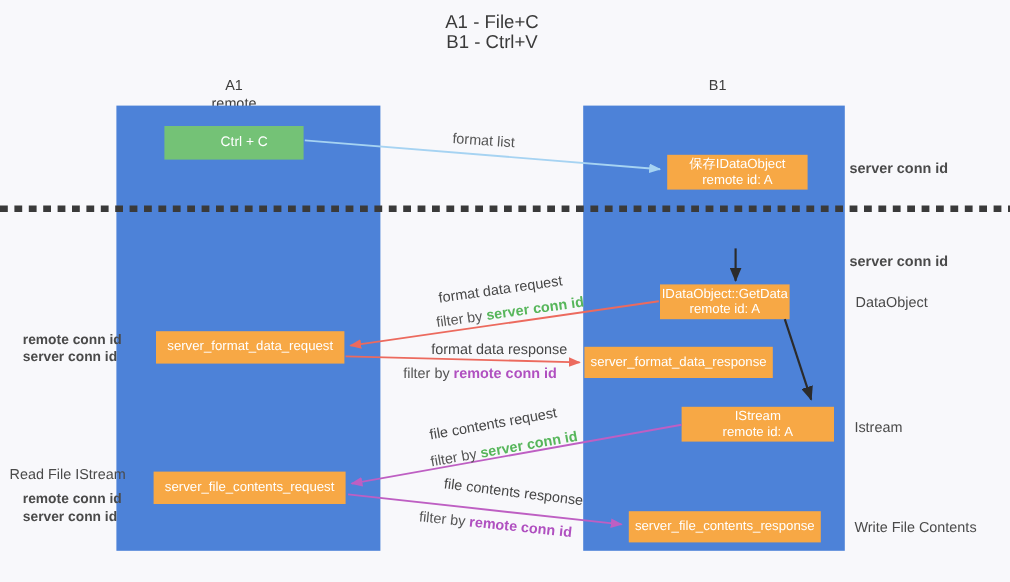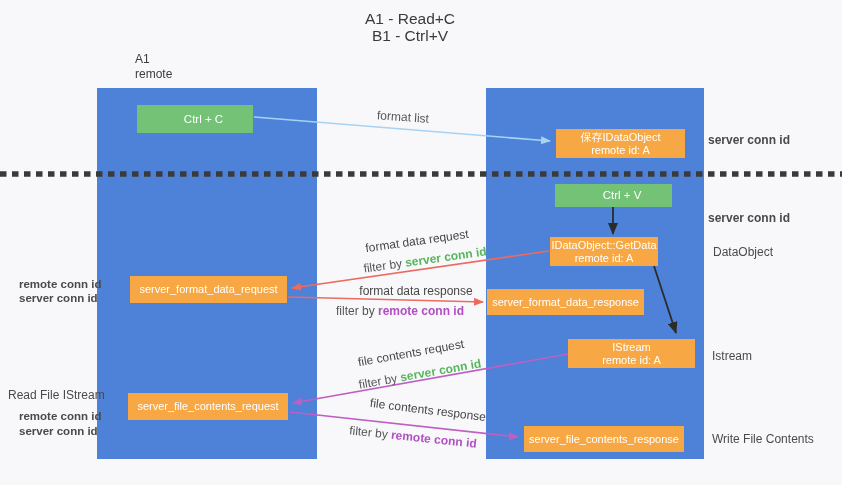--- a/index.html
+++ b/index.html
@@ -10,41 +10,41 @@
     position:relative;
     overflow:hidden;
   }
   #stage { position:absolute; left:0; top:0; width:842px; height:485px; }
 
   .title {
     position:absolute; left:330px; top:11px; width:160px;
     text-align:center; font-size:15.5px; color:#3a3a3a; line-height:16.5px;
   }
   .ll-header {
-    position:absolute; width:120px; text-align:left;
-    font-size:12px; color:#3c3c3c; line-height:14.5px; top:52px;
+    position:absolute; width:120px; text-align:center;
+    font-size:12px; color:#3c3c3c; line-height:14.5px; top:64px;
   }
   .ll-header.a1 { left:135px; }
   .ll-header.b1 { left:538px; }
 
   .lifeline { position:absolute; top:88px; height:371px; background:#4d82d8; }
   .lifeline.a1 { left:97px;  width:220px; }
   .lifeline.b1 { left:486px; width:218px; }
 
   .node {
     position:absolute; display:flex; flex-direction:column;
     align-items:center; justify-content:center;
     color:#ffffff; font-size:11.5px; line-height:13px;
     text-align:center; white-space:nowrap; z-index:3;
   }
   .node.green  { background:#74c276;padding-left:17px; }
   .node.orange { background:#f7a845; }
 
   .n-ctrl-c   { left:137px; top:105px; width:116px; height:28px; }
-  .n-save     { left:556px; top:129px; width:129px; height:29px; font-size:11px; }
+  .n-save     { left:556px; top:129px; width:117px; height:29px; font-size:11px; }
   .n-ctrl-v   { left:555px; top:184px; width:117px; height:23px; }
   .n-getdata  { left:550px; top:237px; width:108px; height:29px; font-size:11px; }
   .n-freq     { left:130px; top:276px; width:157px; height:27px; font-size:11px; }
   .n-fresp    { left:487px; top:289px; width:157px; height:26px; font-size:11px;justify-content:center; }
   .n-istream  { left:568px; top:339px; width:127px; height:29px; font-size:11px; }
   .n-fcreq    { left:128px; top:393px; width:160px; height:27px; font-size:11px; }
   .n-fcresp   { left:524px; top:426px; width:160px; height:26px; font-size:11px; }
 
   svg.overlay { position:absolute; left:0; top:0; z-index:4; pointer-events:none; }
 
@@ -62,46 +62,44 @@
     font-size:12px; color:#4a4a4a;
   }
   .side.small { font-size:11.5px; }
 </style>
 </head>
 <body>
 
 <div id="stage">
 
   <div class="title">
-    <div>A1 - Read+C</div>
+    <div>A1 - File+C</div>
     <div>B1 - Ctrl+V</div>
   </div>
 
   <div class="ll-header a1">
     <div>A1</div>
     <div>remote</div>
   </div>
   <div class="ll-header b1">
+    <div>B1</div>
   </div>
 
   <div class="lifeline a1"></div>
   <div class="lifeline b1"></div>
 
   <div class="node green n-ctrl-c">
     <span>Ctrl + C</span>
   </div>
 
   <div class="node orange n-save">
     <span>保存IDataObject</span>
     <span>remote id: A</span>
   </div>
 
-  <div class="node green n-ctrl-v">
-    <span>Ctrl + V</span>
-  </div>
 
   <div class="node orange n-getdata">
     <span>IDataObject::GetData</span>
     <span>remote id: A</span>
   </div>
 
   <div class="node orange n-freq">
     <span>server_format_data_request</span>
   </div>
 

